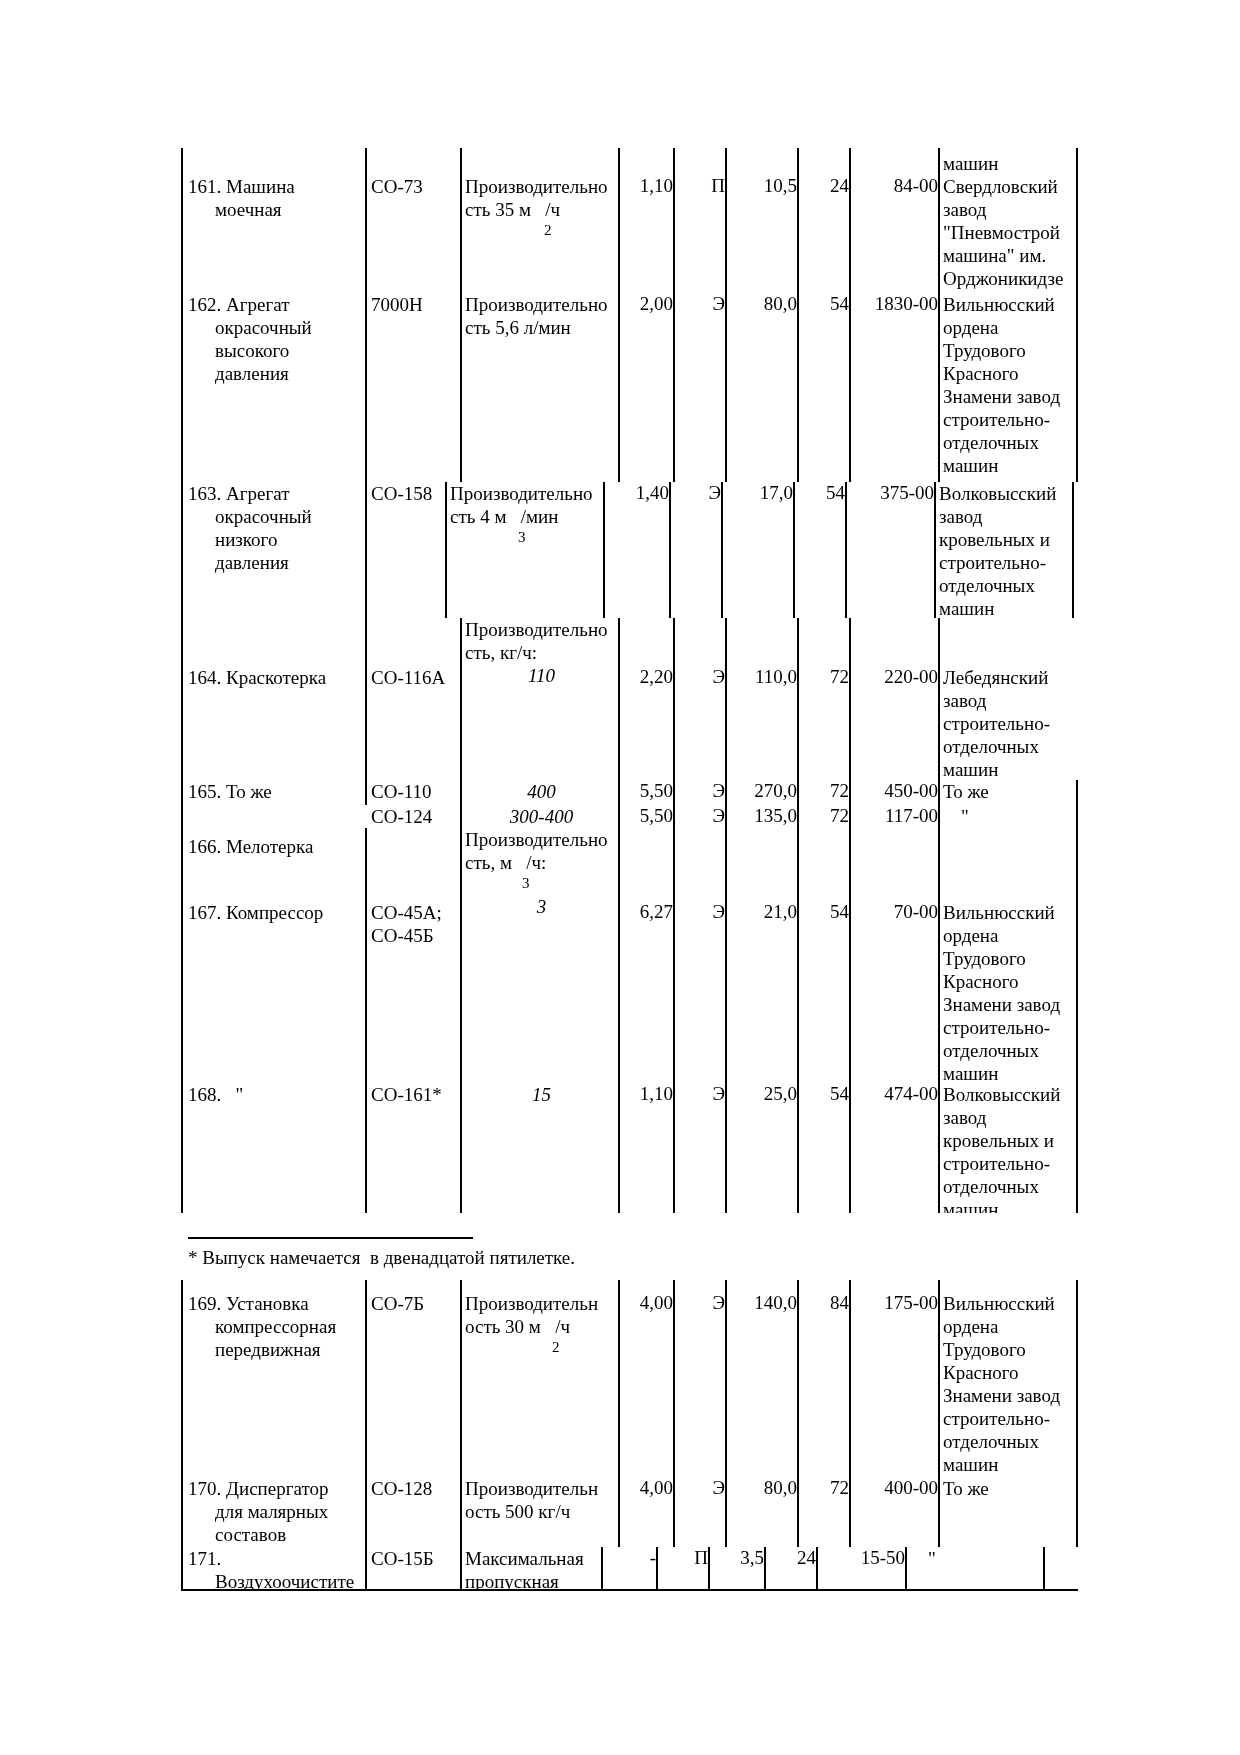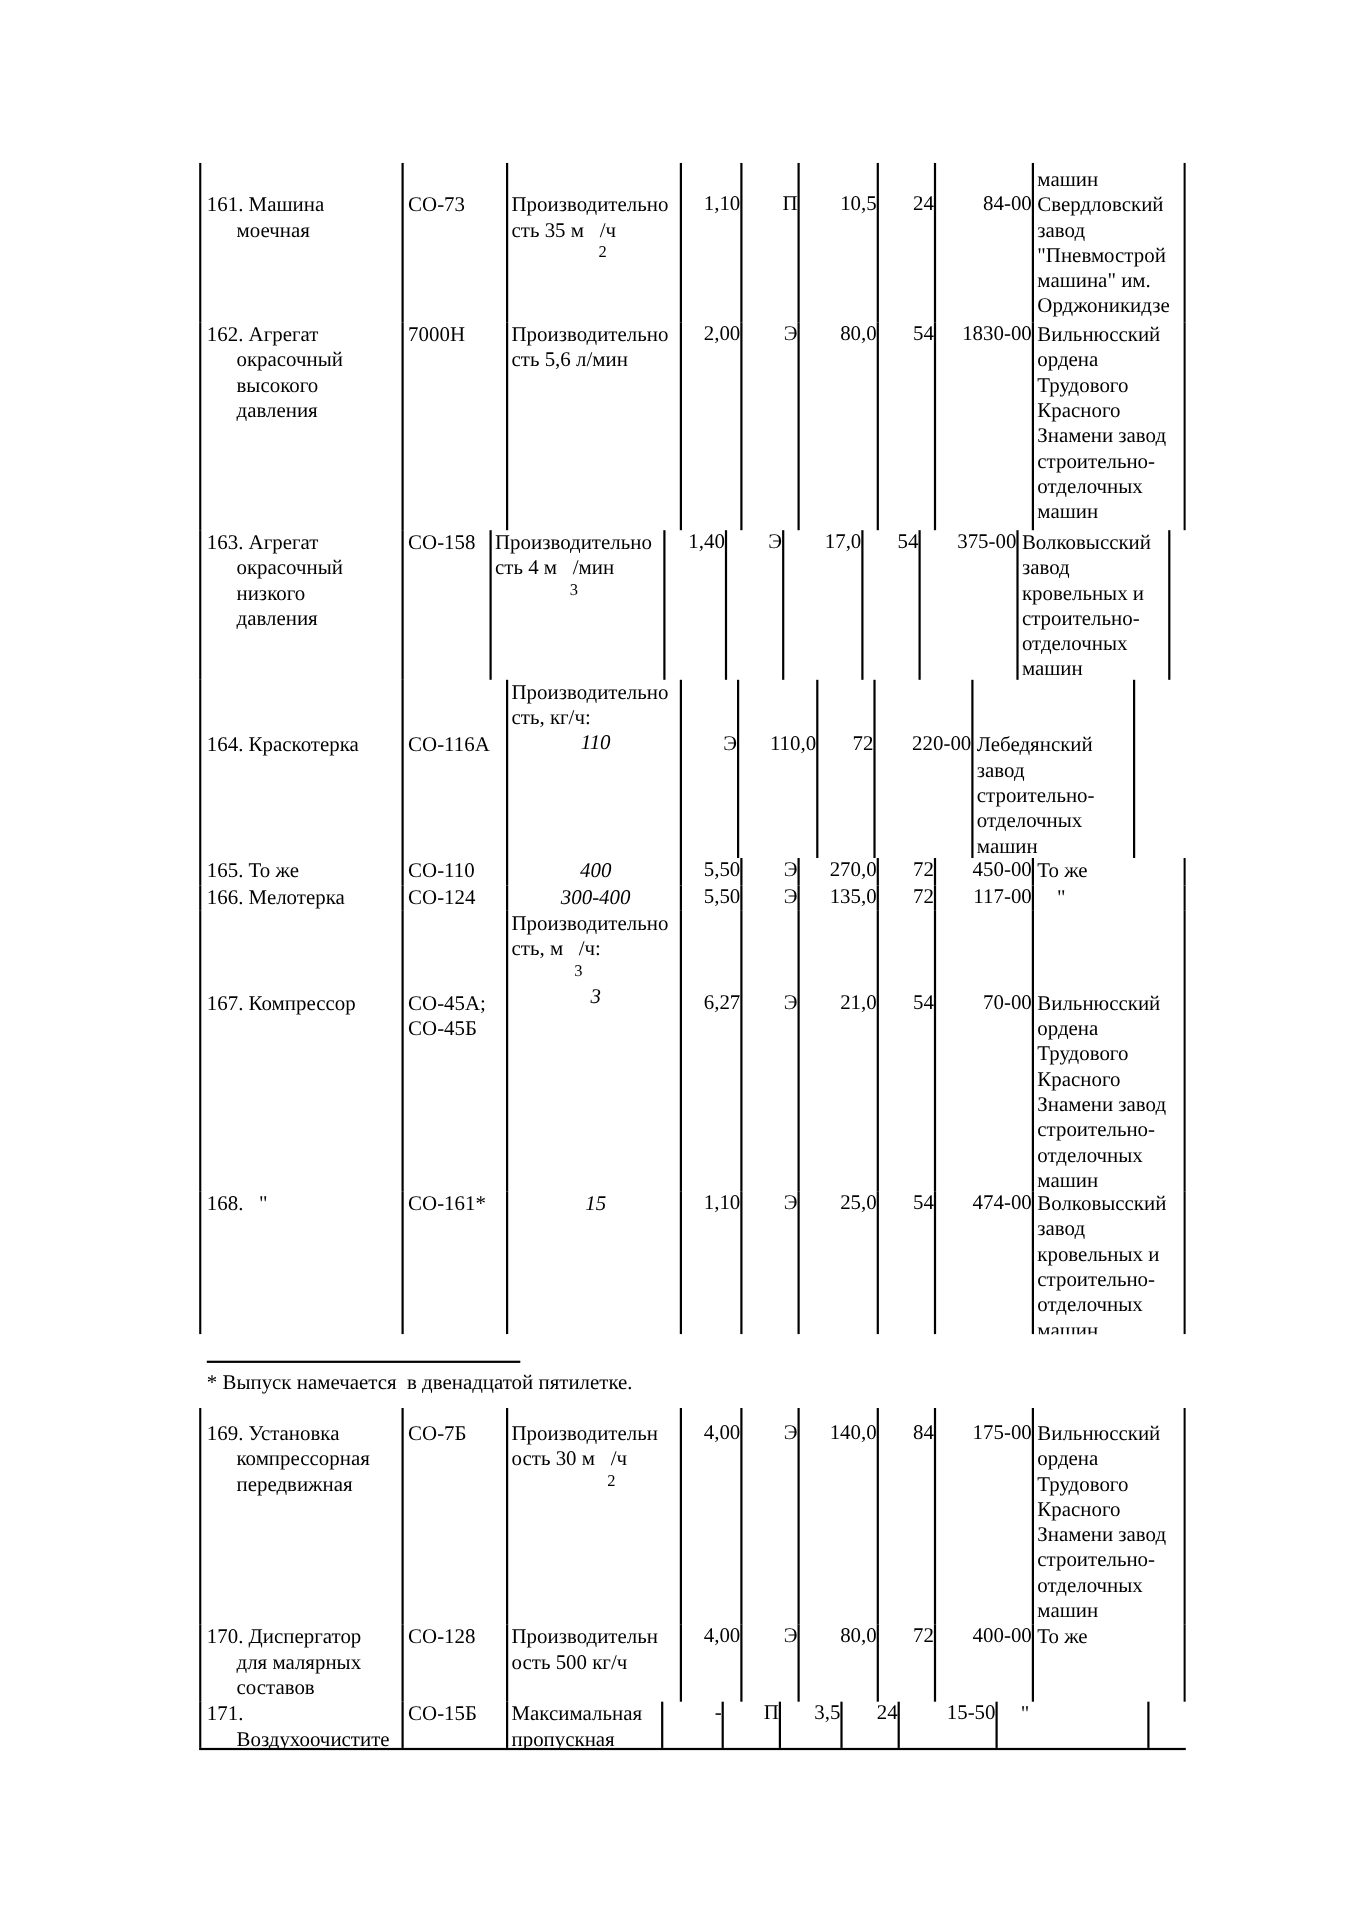--- a/index.html
+++ b/index.html
@@ -130,21 +130,21 @@
           <div class="ln">давления</div>
         </div>
         <div class="cell c-model" style="width: 80px; padding-top: 0px;">
           <div class="ln">СО-158</div>
         </div>
         <div class="cell c-spec" style="width: 158px; padding-top: 0px;">
           <div class="ln">Производительно</div>
           <div class="ln">сть 4 м&nbsp;&nbsp;&nbsp;/мин</div>
           <div class="sup-ln" style="padding-left: 68px;">3</div>
         </div>
-        <div class="cell num" style="width: 56px; padding-top: 0px;">1,40</div>
+        <div class="cell num" style="width: 66px; padding-top: 0px;">1,40</div>
         <div class="cell num" style="width: 52px; padding-top: 0px;">Э</div>
         <div class="cell num" style="width: 72px; padding-top: 0px;">17,0</div>
         <div class="cell num" style="width: 52px; padding-top: 0px;">54</div>
         <div class="cell num" style="width: 89px; padding-top: 0px;">375-00</div>
         <div class="cell c-maker" style="width: 138px; padding-top: 0px;">
           <div class="ln">Волковысский</div>
           <div class="ln">завод</div>
           <div class="ln">кровельных и</div>
           <div class="ln">строительно-</div>
           <div class="ln">отделочных</div>
@@ -156,20 +156,21 @@
           <div class="ln">164. Краскотерка</div>
         </div>
         <div class="cell c-model" style="width: 95px; padding-top: 48px;">
           <div class="ln">СО-116А</div>
         </div>
         <div class="cell c-spec" style="width: 158px; padding-top: 0px;">
           <div class="ln">Производительно</div>
           <div class="ln">сть, кг/ч:</div>
           <div class="ln center">110</div>
         </div>
+        <div class="cell num" style="width: 55px; padding-top: 48px;">2,20</div>
         <div class="cell num" style="width: 52px; padding-top: 48px;">Э</div>
         <div class="cell num" style="width: 72px; padding-top: 48px;">110,0</div>
         <div class="cell num" style="width: 52px; padding-top: 48px;">72</div>
         <div class="cell num" style="width: 89px; padding-top: 48px;">220-00</div>
         <div class="cell c-maker" style="width: 147px; padding-top: 48px;">
           <div class="ln">Лебедянский</div>
           <div class="ln">завод</div>
           <div class="ln">строительно-</div>
           <div class="ln">отделочных</div>
           <div class="ln">машин</div>
@@ -188,21 +189,21 @@
         <div class="cell num" style="width: 55px; padding-top: 0px;">5,50</div>
         <div class="cell num" style="width: 52px; padding-top: 0px;">Э</div>
         <div class="cell num" style="width: 72px; padding-top: 0px;">270,0</div>
         <div class="cell num" style="width: 52px; padding-top: 0px;">72</div>
         <div class="cell num" style="width: 89px; padding-top: 0px;">450-00</div>
         <div class="cell c-maker" style="width: 138px; padding-top: 0px;">
           <div class="ln">То же</div>
         </div>
       </div>
       <div class="row" style="height: 23px;">
-        <div class="cell c-name" style="width: 184px; padding-top: 0px;">
+        <div class="cell c-name" style="width: 184px; padding-top: 0px; margin-top: 30px;">
           <div class="ln">166. Мелотерка</div>
         </div>
         <div class="cell c-model" style="width: 95px; padding-top: 0px;">
           <div class="ln">СО-124</div>
         </div>
         <div class="cell c-spec" style="width: 158px; padding-top: 0px;">
           <div class="ln center">300-400</div>
         </div>
         <div class="cell num" style="width: 55px; padding-top: 0px;">5,50</div>
         <div class="cell num" style="width: 52px; padding-top: 0px;">Э</div>

